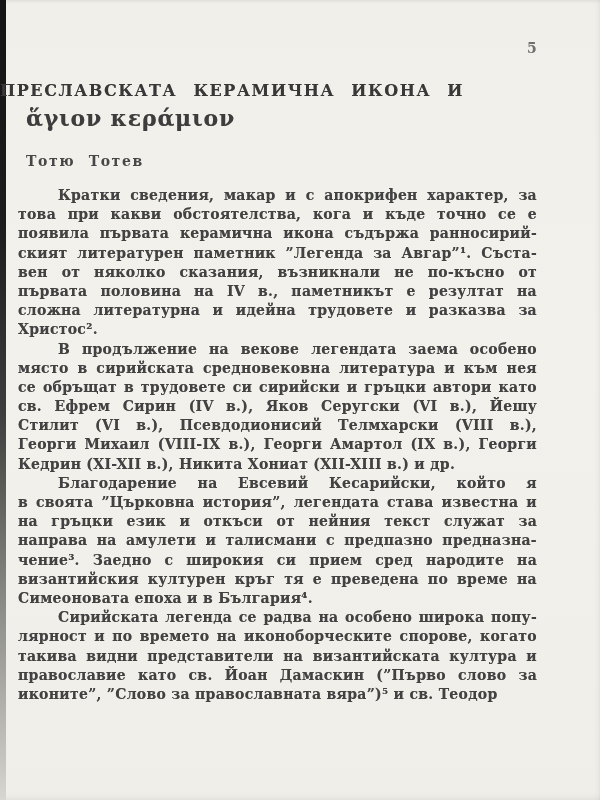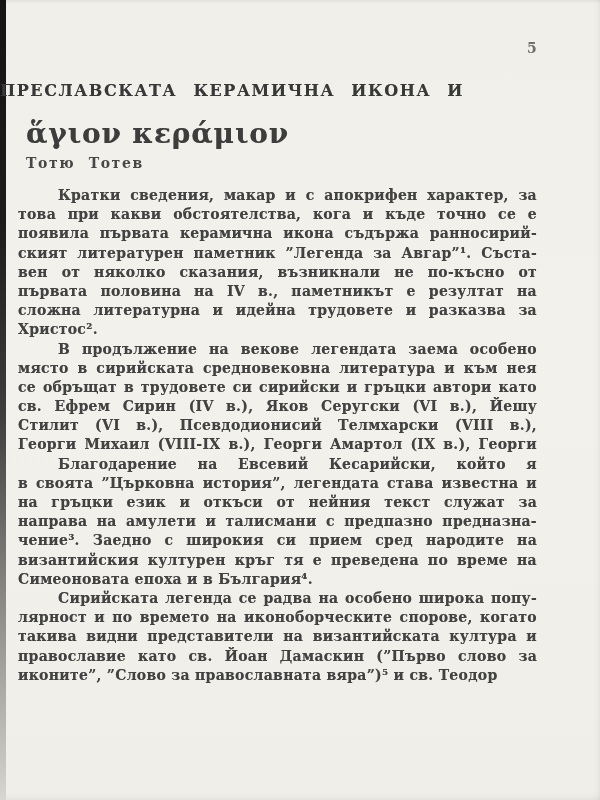--- a/index.html
+++ b/index.html
@@ -47,31 +47,31 @@
   .title {
     font-size: 16px;
     font-weight: bold;
     letter-spacing: 1.6px;
     word-spacing: 9px;
     color: #383838;
     transform: translateX(-26px);
     text-shadow: 0 0 0.6px rgba(55,55,55,0.5);
   }
   .greek {
-    font-size: 28px;
+    font-size: 22px;
     font-weight: bold;
-    margin-top: 17px;
+    margin-top: 5px;
     letter-spacing: 0.8px;
     color: #3d3d3d;
     text-shadow: 0 0 0.6px rgba(55,55,55,0.45);
   }
   .author {
     font-size: 14px;
     font-weight: bold;
-    margin-top: 5px;
+    margin-top: 22px;
     letter-spacing: 1.6px;
     word-spacing: 7px;
     color: #474747;
   }
   .body-text {
     position: absolute;
     top: 186px;
     left: 18px;
     width: 519px;
     font-size: 14px;
@@ -113,20 +113,21 @@
       <div class="line">вен от няколко сказания, възникнали не по-късно от</div>
       <div class="line">първата половина на IV в., паметникът е резултат на</div>
       <div class="line">сложна литературна и идейна трудовете и разказва за</div>
       <div class="line p-end">Христос².</div>
       <div class="line indent">В продължение на векове легендата заема особено</div>
       <div class="line">място в сирийската средновековна литература и към нея</div>
       <div class="line">се обръщат в трудовете си сирийски и гръцки автори като</div>
       <div class="line">св. Ефрем Сирин (IV в.), Яков Серугски (VI в.), Йешу</div>
       <div class="line">Стилит (VI в.), Псевдодионисий Телмхарски (VIII в.),</div>
       <div class="line">Георги Михаил (VIII-IX в.), Георги Амартол (IX в.), Георги</div>
+      <div class="line p-end">Кедрин (XI-XII в.), Никита Хониат (XII-XIII в.) и др.</div>
       <div class="line indent">Благодарение на Евсевий Кесарийски, който я включва</div>
       <div class="line">в своята ”Църковна история”, легендата става известна и</div>
       <div class="line">на гръцки език и откъси от нейния текст служат за</div>
       <div class="line">направа на амулети и талисмани с предпазно предназна-</div>
       <div class="line">чение³. Заедно с широкия си прием сред народите на</div>
       <div class="line">византийския културен кръг тя е преведена по време на</div>
       <div class="line p-end">Симеоновата епоха и в България⁴.</div>
       <div class="line indent">Сирийската легенда се радва на особено широка попу-</div>
       <div class="line">лярност и по времето на иконоборческите спорове, когато</div>
       <div class="line">такива видни представители на византийската култура и</div>

